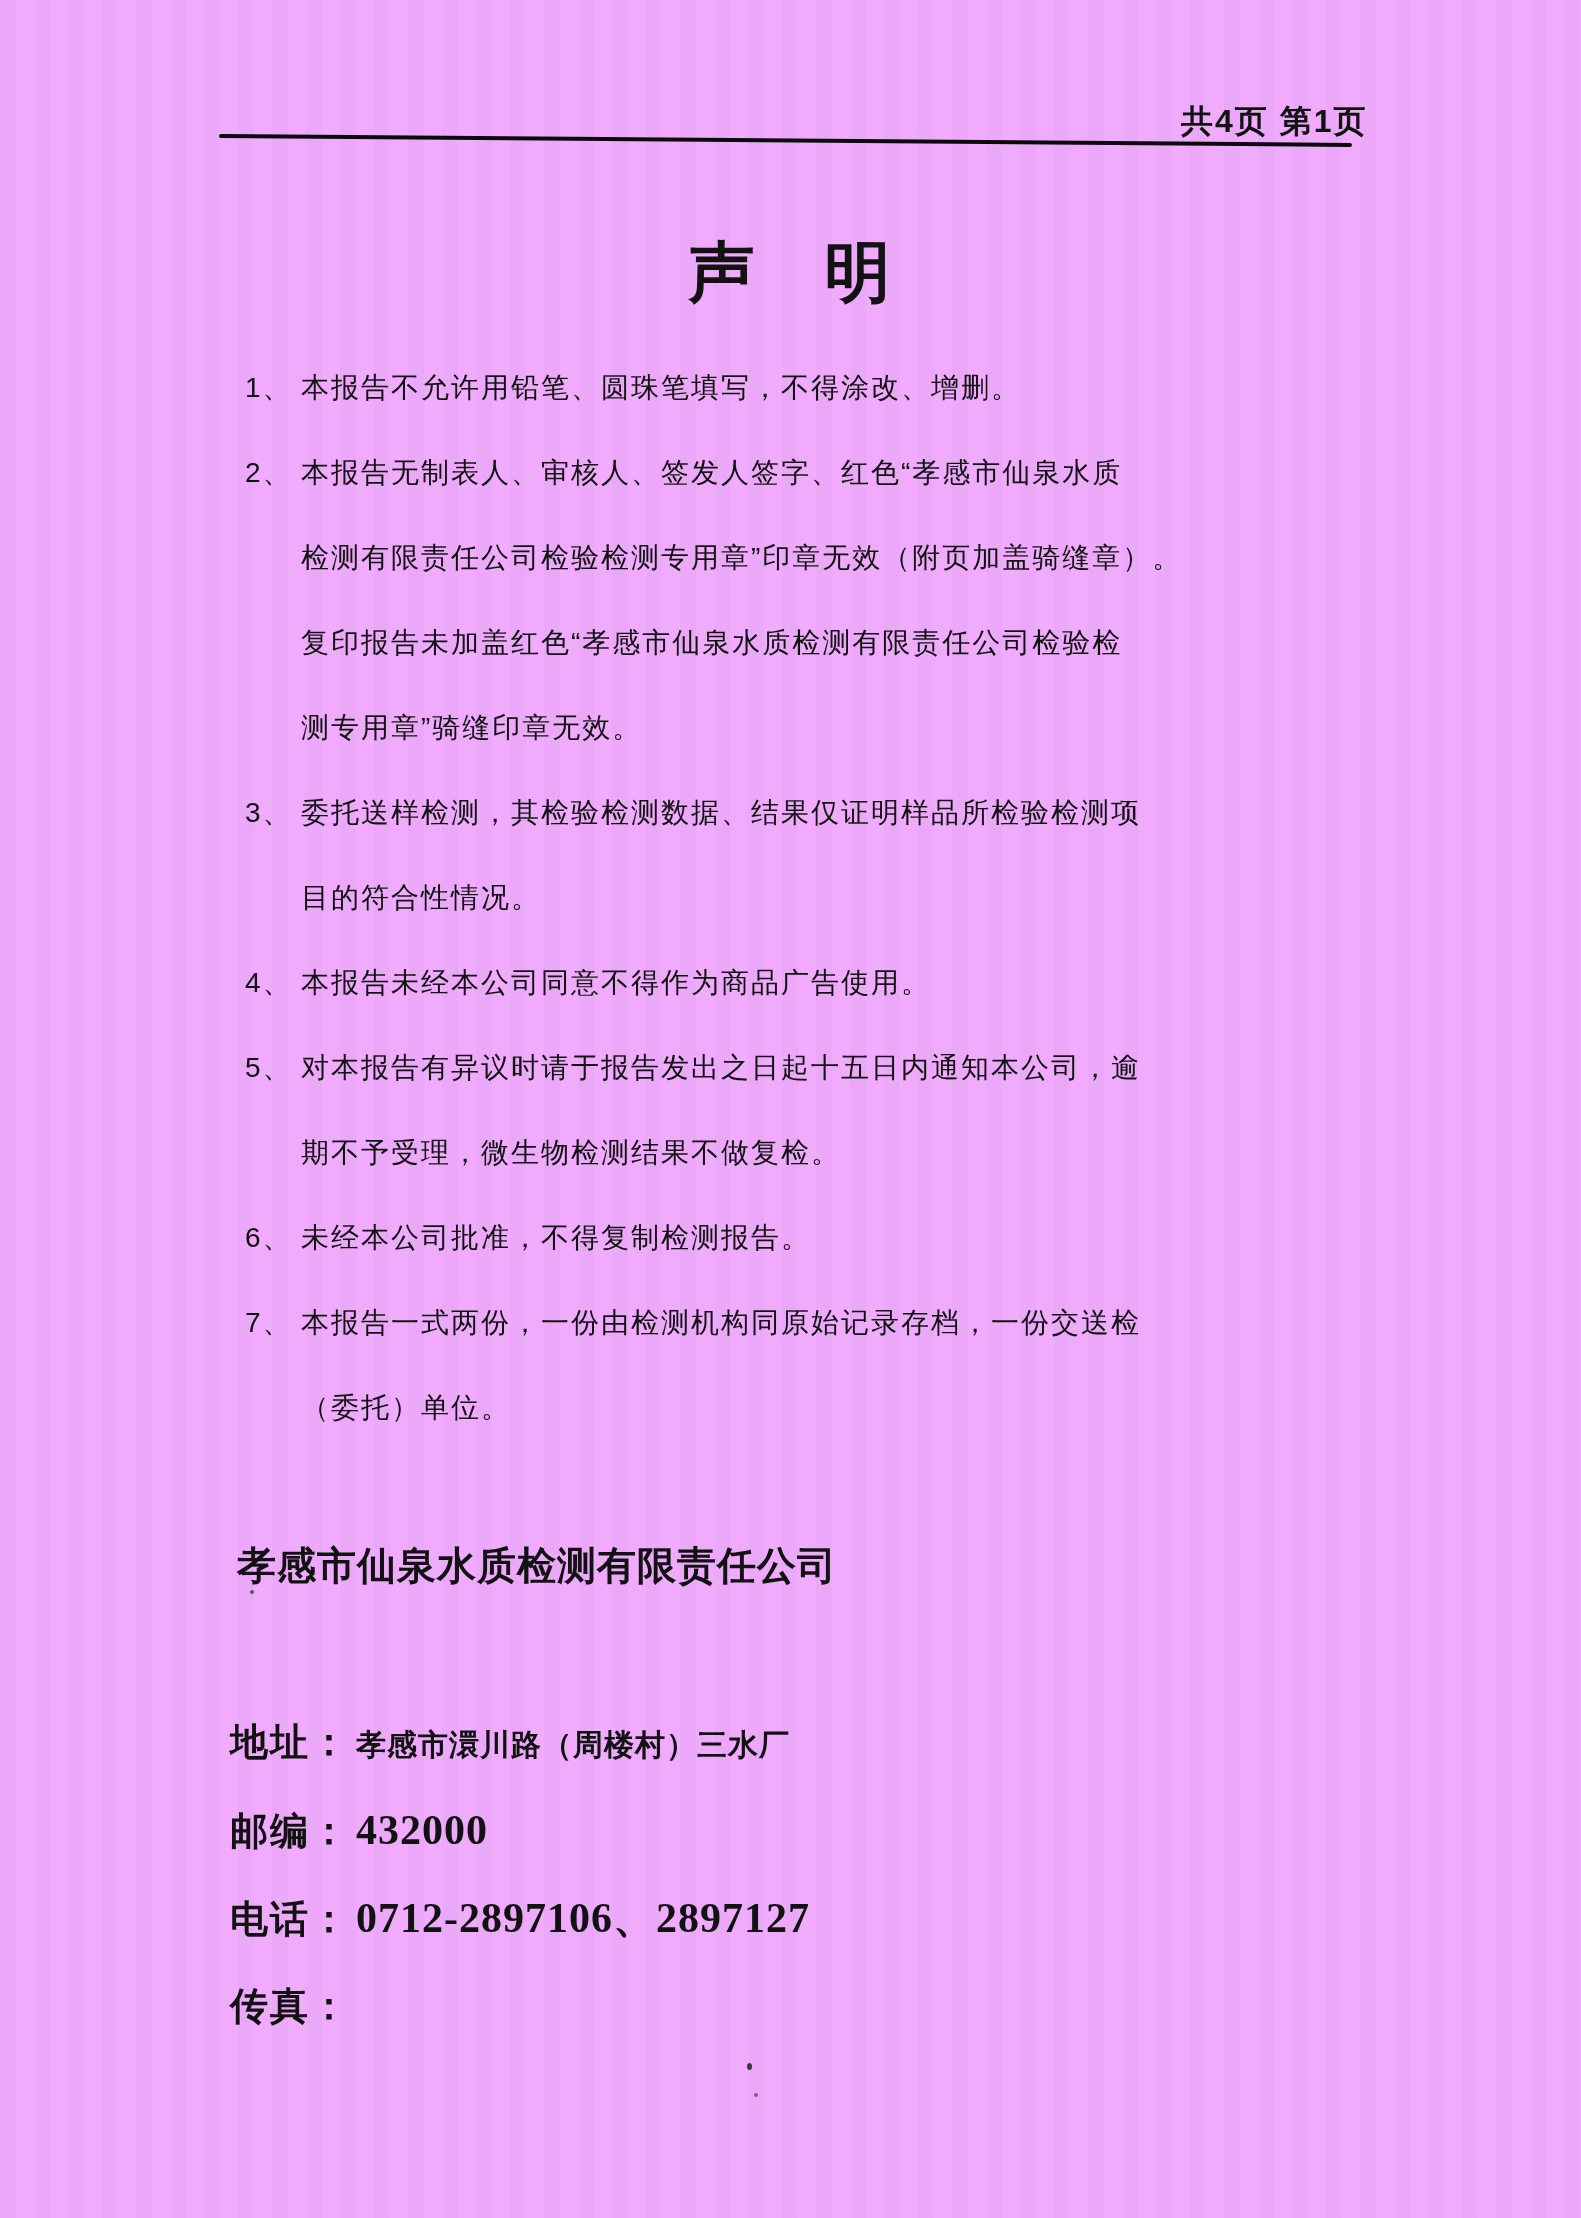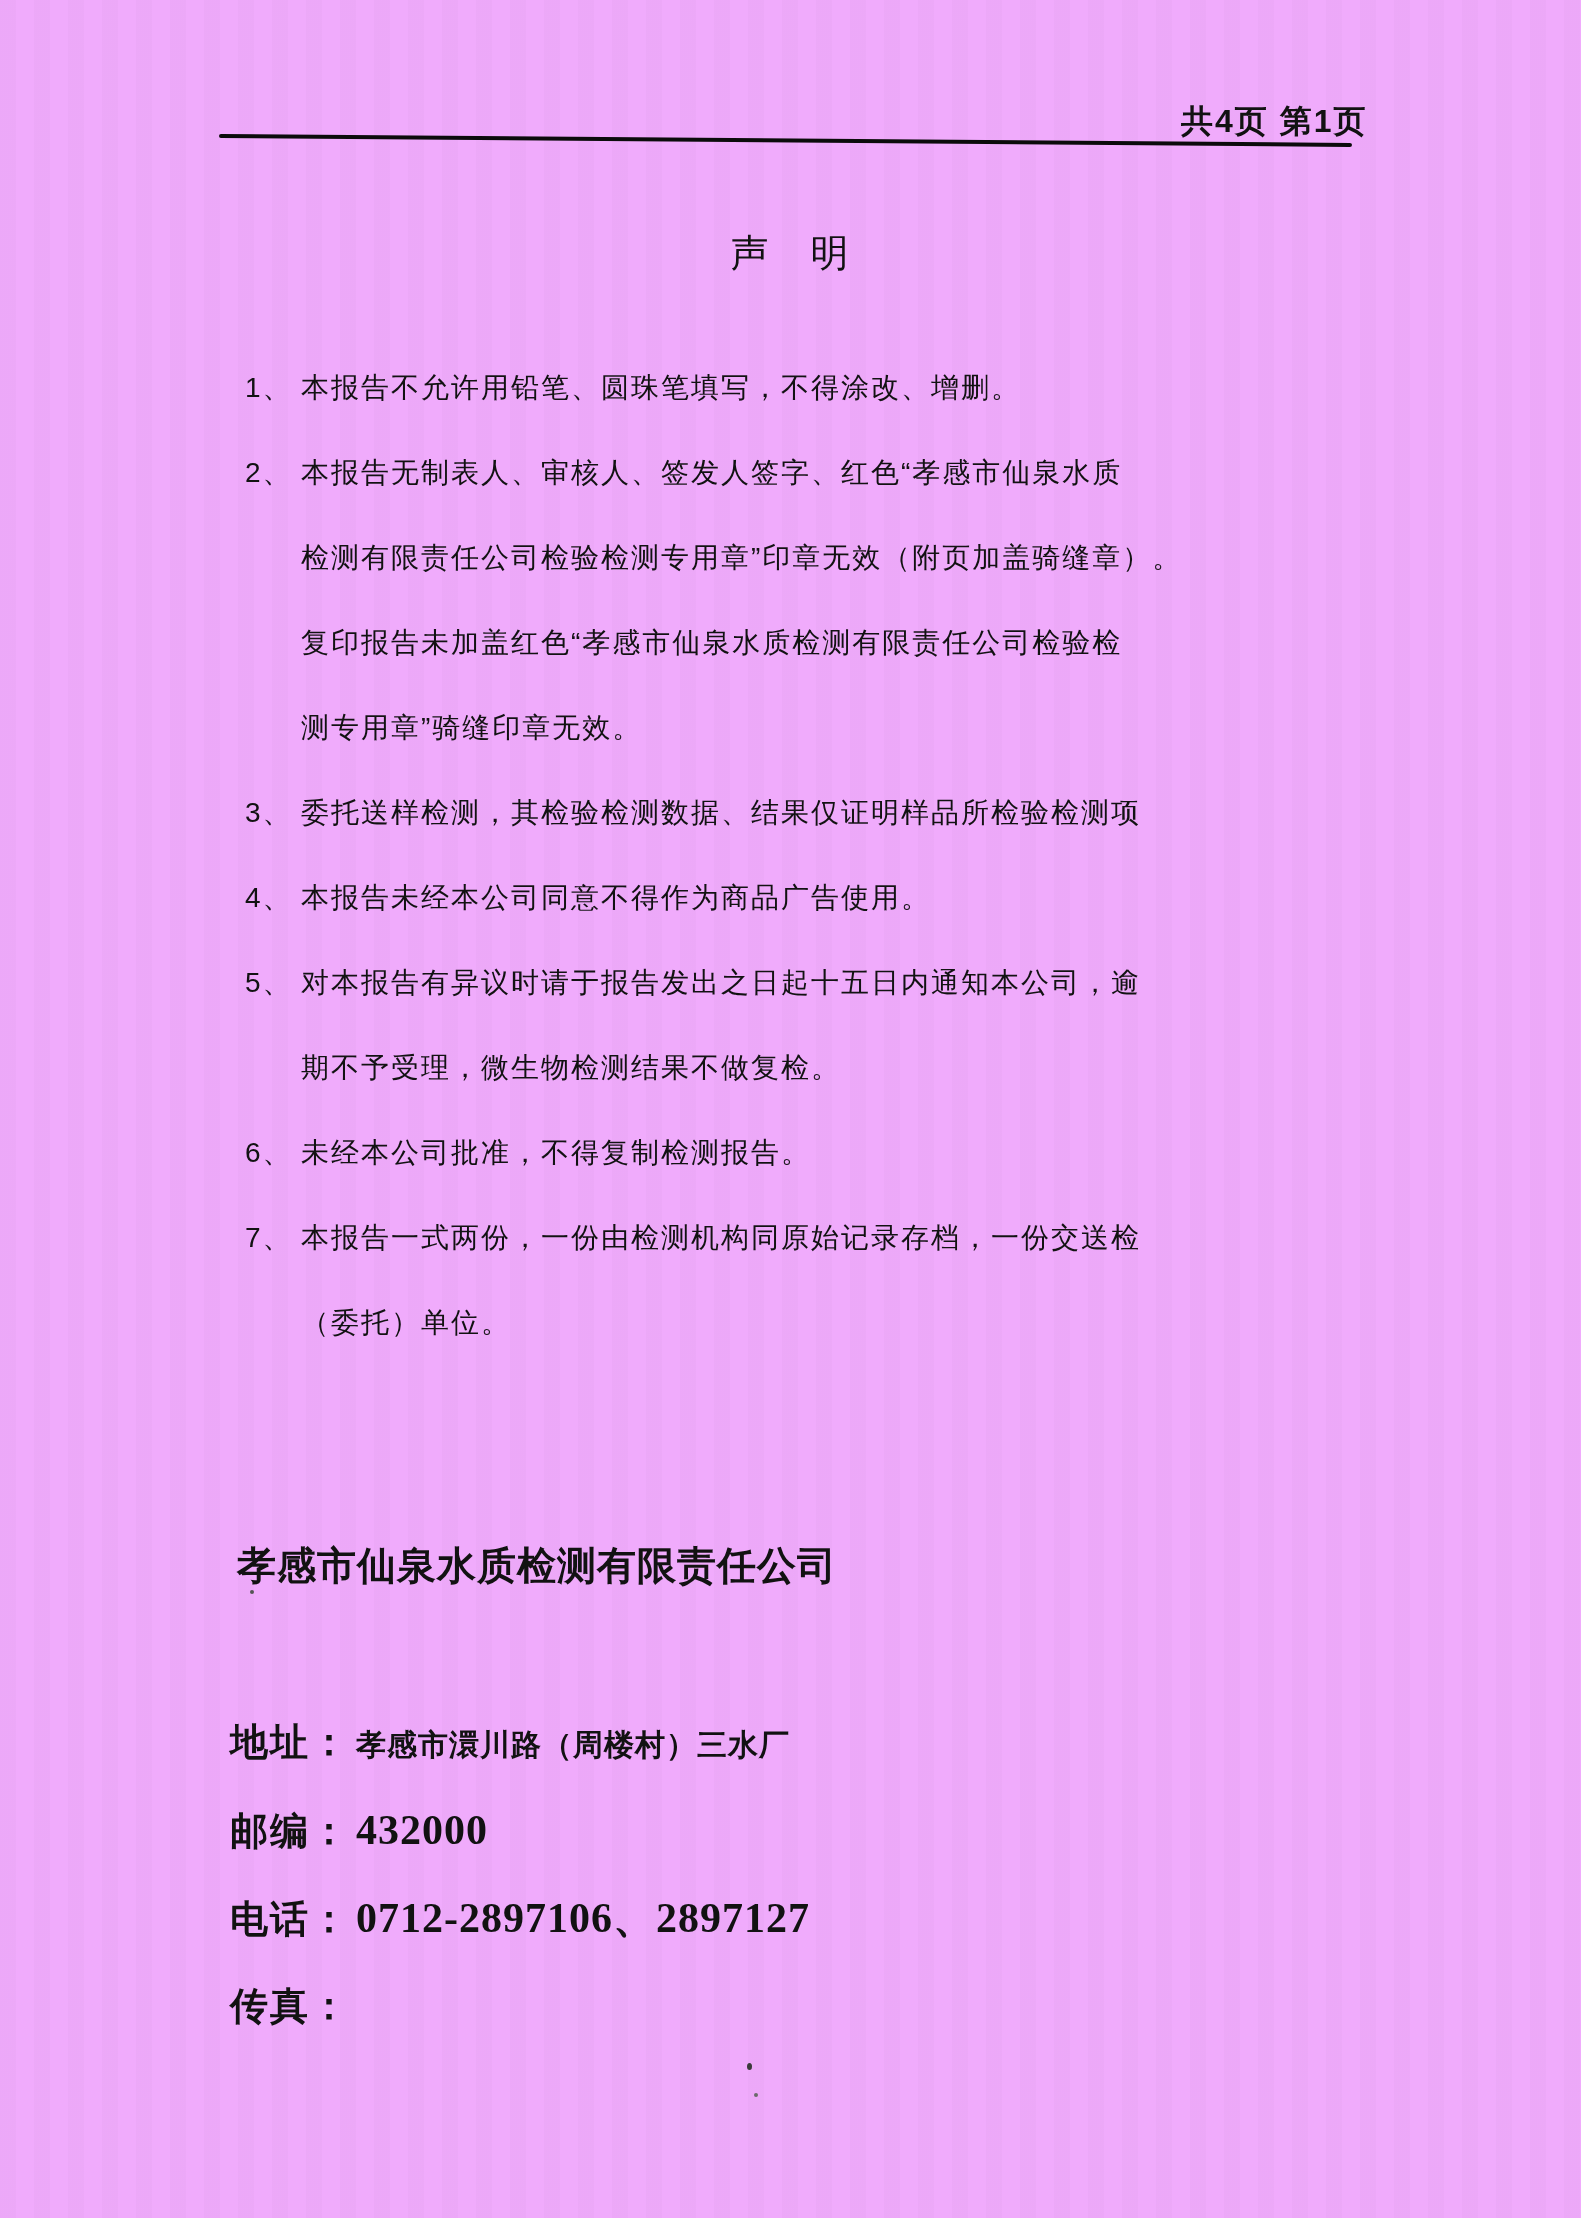--- a/index.html
+++ b/index.html
@@ -28,21 +28,21 @@
   }
   .header-rule{
     position:absolute;top:134px;left:219px;
     width:1133px;height:4px;background:#0b0b0b;
     transform:rotate(0.45deg);transform-origin:left center;
     border-radius:2px;
   }
 
   .doc-title{
     position:absolute;top:228px;left:50%;transform:translateX(-50%);
-    font-size:38px;font-weight:400;white-space:nowrap;letter-spacing:2px;
+    font-size:66px;font-weight:700;white-space:nowrap;letter-spacing:2px;
   }
 
   .decl-list{
     position:absolute;top:345px;left:245px;width:1200px;
     font-size:28px;line-height:85px;letter-spacing:2px;
     font-weight:500;
   }
   .ln{white-space:nowrap;}
   .ln .num{display:inline-block;min-width:56px;}
   .ln.cont{padding-left:56px;}
@@ -88,20 +88,21 @@
 
   <div class="decl-list">
     <div class="ln first"><span class="num">1、</span><span>本报告不允许用铅笔、圆珠笔填写，不得涂改、增删。</span></div>
 
     <div class="ln first"><span class="num">2、</span><span>本报告无制表人、审核人、签发人签字、红色“孝感市仙泉水质</span></div>
     <div class="ln cont">检测有限责任公司检验检测专用章”印章无效（附页加盖骑缝章）。</div>
     <div class="ln cont">复印报告未加盖红色“孝感市仙泉水质检测有限责任公司检验检</div>
     <div class="ln cont">测专用章”骑缝印章无效。</div>
 
     <div class="ln first"><span class="num">3、</span><span>委托送样检测，其检验检测数据、结果仅证明样品所检验检测项</span></div>
+    <div class="ln cont">目的符合性情况。</div>
 
     <div class="ln first"><span class="num">4、</span><span>本报告未经本公司同意不得作为商品广告使用。</span></div>
 
     <div class="ln first"><span class="num">5、</span><span>对本报告有异议时请于报告发出之日起十五日内通知本公司，逾</span></div>
     <div class="ln cont">期不予受理，微生物检测结果不做复检。</div>
 
     <div class="ln first"><span class="num">6、</span><span>未经本公司批准，不得复制检测报告。</span></div>
 
     <div class="ln first"><span class="num">7、</span><span>本报告一式两份，一份由检测机构同原始记录存档，一份交送检</span></div>
     <div class="ln cont">（委托）单位。</div>

